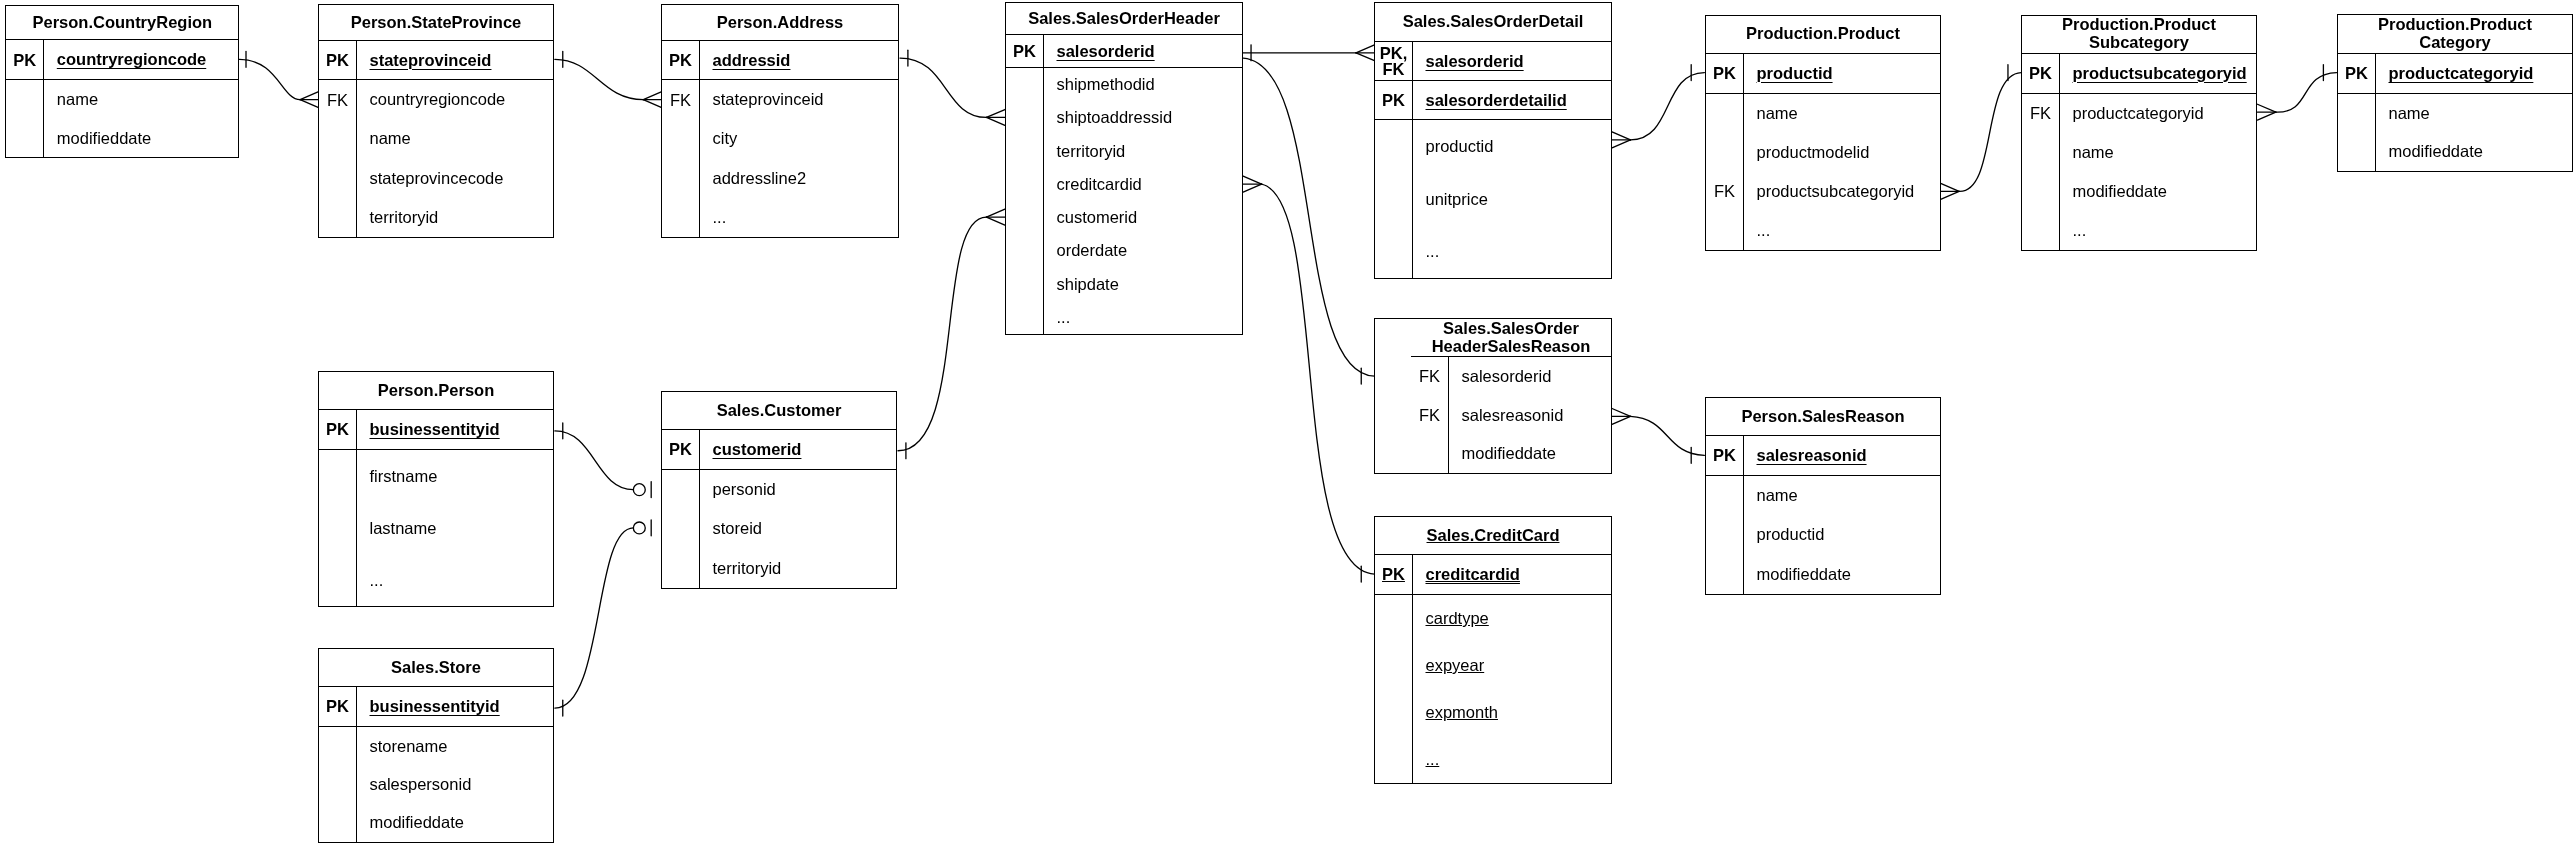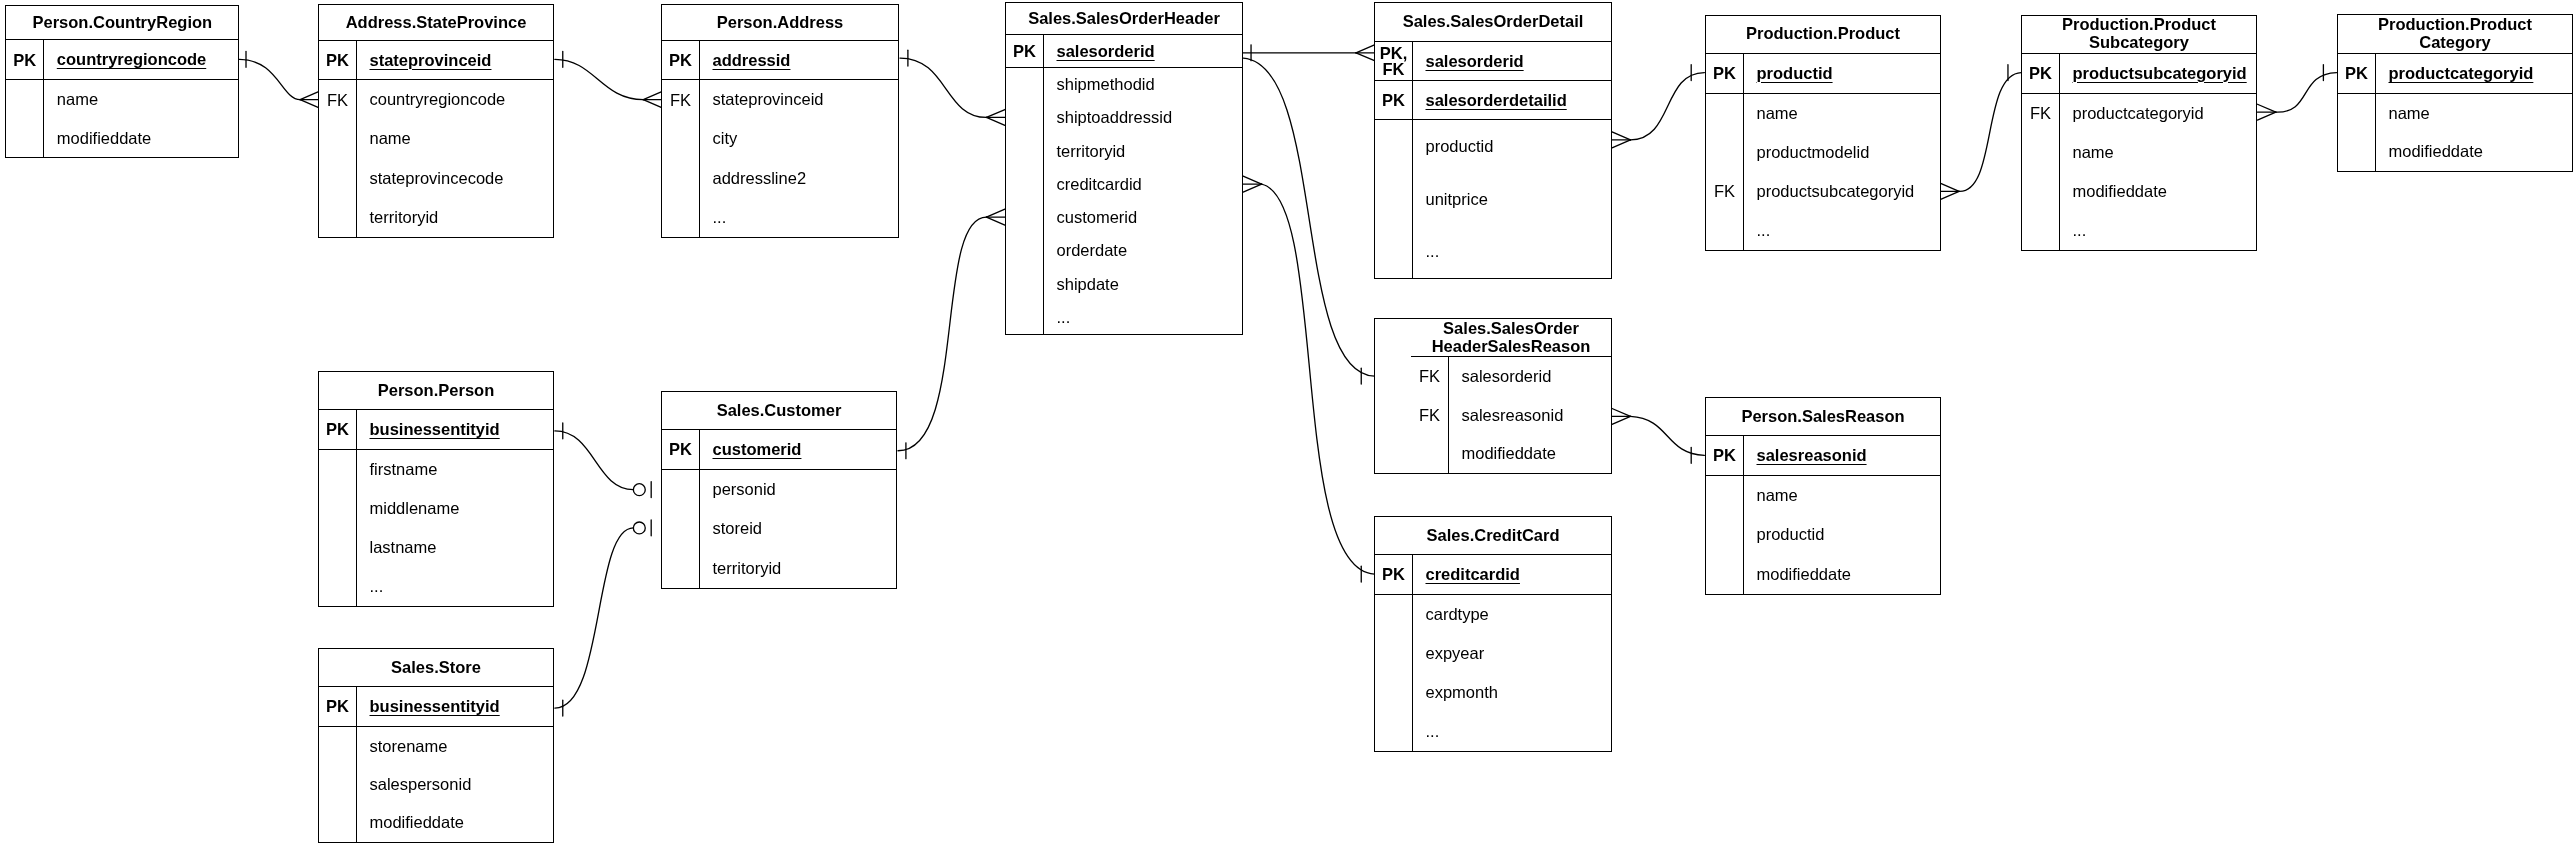--- a/index.html
+++ b/index.html
@@ -124,21 +124,21 @@
           <div class="e-key"></div>
           <div class="e-field">name</div>
         </div>
         <div class="e-row bodyrow">
           <div class="e-key"></div>
           <div class="e-field">modifieddate</div>
         </div>
       </div>
     </div>
     <div class="entity" style="left: 318px; top: 4px; width: 236px; height: 234px;">
-      <div class="e-title" style="height: 36px;">Address.StateProvince</div>
+      <div class="e-title" style="height: 36px;">Person.StateProvince</div>
       <div class="e-grid">
         <div class="e-row keyrow" style="height: 39px;">
           <div class="e-key b">PK</div>
           <div class="e-field pk">stateprovinceid</div>
         </div>
         <div class="e-row bodyrow">
           <div class="e-key">FK</div>
           <div class="e-field">countryregioncode</div>
         </div>
         <div class="e-row bodyrow">
@@ -322,24 +322,20 @@
         <div class="e-row keyrow" style="height: 40px;">
           <div class="e-key b">PK</div>
           <div class="e-field pk">businessentityid</div>
         </div>
         <div class="e-row bodyrow">
           <div class="e-key"></div>
           <div class="e-field">firstname</div>
         </div>
         <div class="e-row bodyrow">
           <div class="e-key"></div>
-          <div class="e-field">middlename</div>
-        </div>
-        <div class="e-row bodyrow">
-          <div class="e-key"></div>
           <div class="e-field">lastname</div>
         </div>
         <div class="e-row bodyrow">
           <div class="e-key"></div>
           <div class="e-field">...</div>
         </div>
       </div>
     </div>
     <div class="entity" style="left: 661px; top: 391px; width: 236px; height: 198px;">
       <div class="e-title" style="height: 38px;">Sales.Customer</div>
@@ -415,21 +411,21 @@
         <div class="e-row bodyrow">
           <div class="e-key"></div>
           <div class="e-field">productid</div>
         </div>
         <div class="e-row bodyrow">
           <div class="e-key"></div>
           <div class="e-field">modifieddate</div>
         </div>
       </div>
     </div>
-    <div class="entity" style="left: 1374px; top: 516px; width: 238px; height: 236px;">
+    <div class="entity" style="left: 1374px; top: 516px; width: 238px; height: 268px; text-decoration: underline;">
       <div class="e-title" style="height: 38px;">Sales.CreditCard</div>
       <div class="e-grid">
         <div class="e-row keyrow" style="height: 40px;">
           <div class="e-key b">PK</div>
           <div class="e-field pk">creditcardid</div>
         </div>
         <div class="e-row bodyrow">
           <div class="e-key"></div>
           <div class="e-field">cardtype</div>
         </div>

